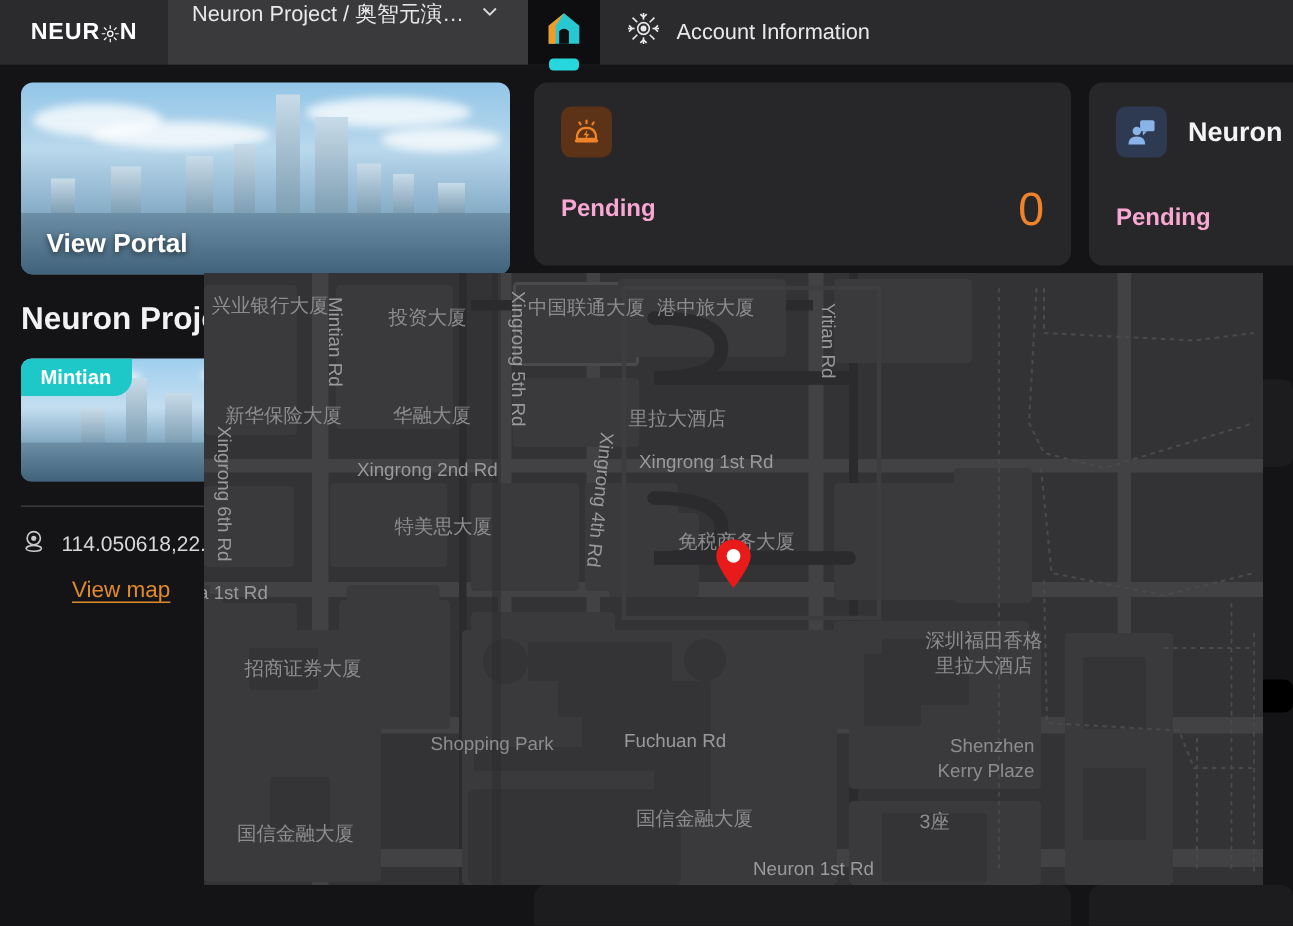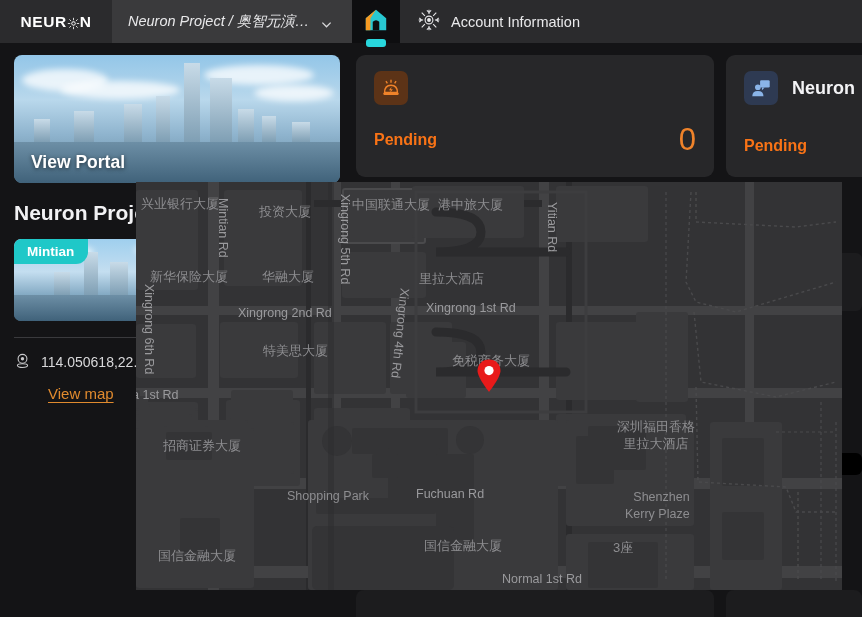--- a/index.html
+++ b/index.html
@@ -19,22 +19,22 @@
   .logo-wrap {
     width: 112px; display: flex; align-items: center; justify-content: center;
     background: #2b2b2d;
   }
   .logo-text {
     font-size: 15.5px; font-weight: 700; letter-spacing: .6px;
     color: #ffffff; display: flex; align-items: center;
   }
   .logo-gear { display: inline-block; width: 13px; height: 13px; margin: 0 0px; position: relative; top: 1px; }
   .proj-tab {
-    background: #3a3a3c; display: flex; align-items: center; gap: 12px;
-    padding: 0 14px 0 16px; min-width: 240px; font-style: italic;
+    background: #3a3a3c; display: flex; align-items: flex-start; gap: 12px;
+    padding: 0 14px 0 16px; min-width: 240px;
   }
   .proj-tab .label { color: #e8e8ea; font-size: 14.5px; white-space: nowrap; }
   .chev { width: 11px; height: 11px; }
   .home-tab {
     width: 48px; background: #0e0e10; display: flex; align-items: center; justify-content: center;
     position: relative;
   }
   .home-tab .bar { position: absolute; bottom: -4px; left: 14px; width: 20px; height: 8px;
     background: #28d7dd; border-radius: 3px; }
   .acct {
@@ -80,21 +80,21 @@
     width: 358px; height: 122px; background: #272729; border-radius: 9px; padding: 16px 18px 0 18px;
     position: relative;
   }
   .stat-head { display: flex; align-items: center; gap: 14px; }
   .stat-ico { width: 34px; height: 34px; border-radius: 7px; display: flex; align-items: center; justify-content: center; }
   .ico-alarm { background: #5c3317; }
   .ico-tenant { background: #2e3a52; }
   .stat-title { color: #f3f3f5; font-size: 18px; font-weight: 700; white-space: nowrap; }
   .stat-foot { position: absolute; left: 18px; right: 18px; bottom: 22px; display: flex;
     align-items: center; justify-content: space-between; }
-  .stat-label { color: #f97316; font-size: 16px; font-weight: 700; }
+  .stat-label { color: #f9a8d4; font-size: 16px; font-weight: 700; }
   .stat-value { color: #f0832a; font-size: 31px; font-weight: 400; line-height: 1; }
 
   
   .right-panel { position: absolute; left: 730px; top: 200px; width: 132px; }
   .rp-block { background:#1c1c1e; border-radius:6px; }
   .rp-text { color:#7db6e8; font-size:13px; line-height:19px; white-space:nowrap;}
   .rp-h { color:#f2f2f4; font-size:17px; font-weight:700; margin-top: 6px;}
   .rp-sub { color:#c8c8ca; font-size:14px; line-height:21px; }
 
   
@@ -430,21 +430,21 @@
 Kerry Plaze</div>
     <div class="mlabel cn" style="left:477px; top:357px;">3座</div>
 
     <div class="mlabel vert big" style="left:80px;  top:16px;">Mintian Rd</div>
     <div class="mlabel vert big" style="left:202px; top:12px;">Xingrong 5th Rd</div>
     <div class="mlabel vert big" style="left:257px; top:106px; transform:rotate(6deg);">Xingrong 4th Rd</div>
     <div class="mlabel vert big" style="left:6px;   top:102px;">Xingrong 6th Rd</div>
     <div class="mlabel vert big" style="left:409px; top:20px;">Yitian Rd</div>
     <div class="mlabel big" style="left:102px; top:124px;">Xingrong 2nd Rd</div>
     <div class="mlabel big" style="left:290px; top:119px;">Xingrong 1st Rd</div>
-    <div class="mlabel big" style="left:366px; top:390px;">Normal 1st Rd</div>
+    <div class="mlabel big" style="left:366px; top:390px;">Neuron 1st Rd</div>
     <div class="mlabel big" style="left:-4px;  top:206px;">a 1st Rd</div>
     <div class="mlabel big" style="left:280px; top:305px;">Fuchuan Rd</div>
 
     <span class="pin" style="left:340px; top:177px;">
       <svg viewBox="0 0 26 34" width="26" height="34">
         <path d="M13 33 C13 33 24.5 18.5 24.5 11.8 C24.5 5.3 19.4 0.6 13 0.6 C6.6 0.6 1.5 5.3 1.5 11.8 C1.5 18.5 13 33 13 33 Z" fill="#e81a1a"></path>
         <circle cx="13" cy="11.6" r="4.6" fill="#ffffff"></circle>
       </svg>
     </span>
   </div>

